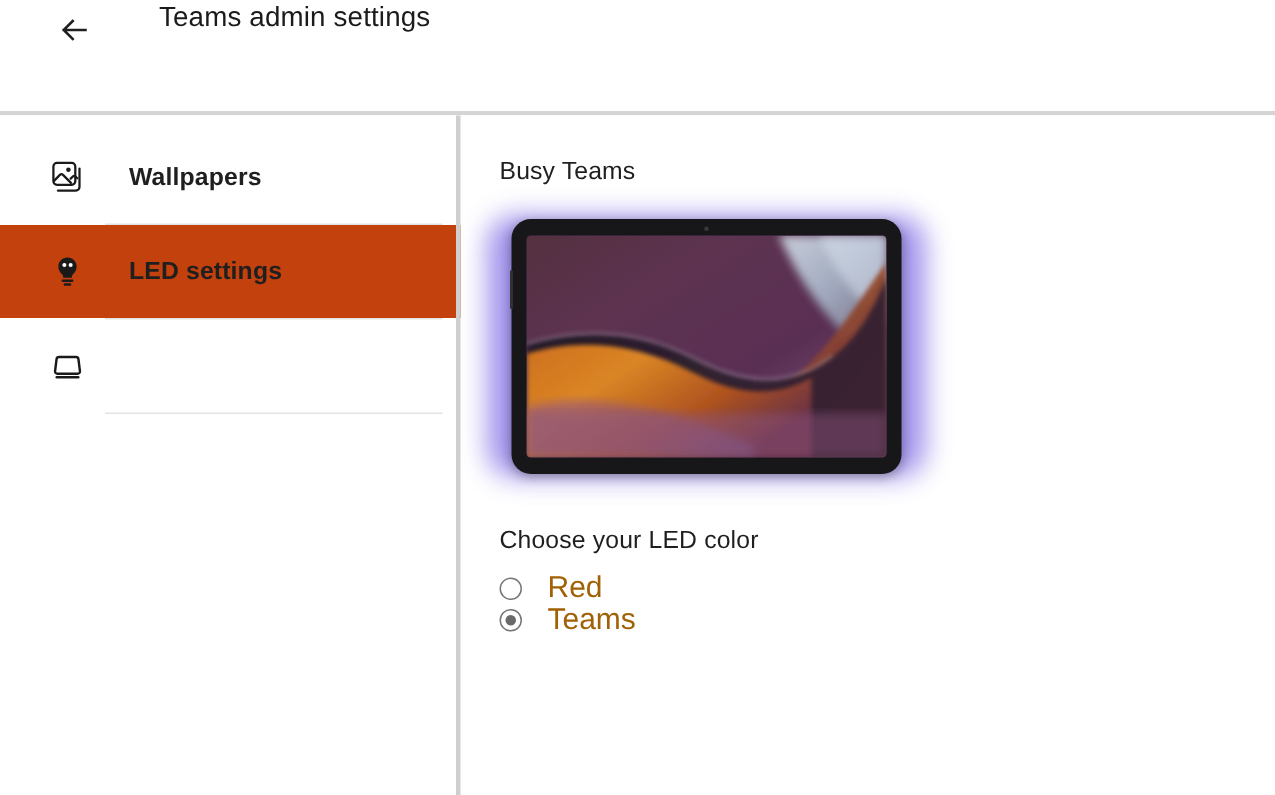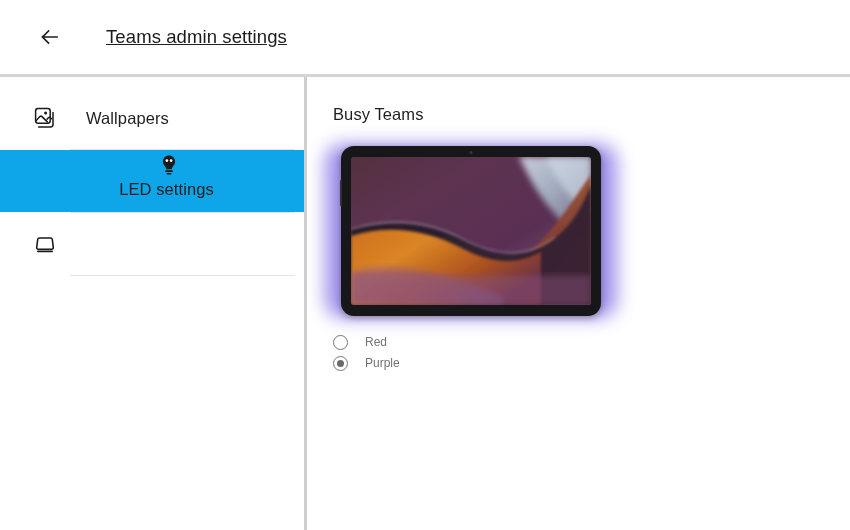--- a/index.html
+++ b/index.html
@@ -13,25 +13,23 @@
     font-family: "Liberation Sans", sans-serif;
     color: #1f1f1f;
     overflow: hidden;
     position: relative;
   }
 
   
   .header {
     height: 74px;
     display: flex;
-    align-items: center;
     background: #ffffff;
     box-sizing: border-box;
     padding-left: 30px;
-    text-decoration: underline;
   }
   .back-btn {
     width: 40px;
     height: 40px;
     display: flex;
     align-items: center;
     justify-content: center;
     cursor: pointer;
     background: none;
     border: none;
@@ -61,30 +59,31 @@
   }
 
   
   .sidebar {
     width: 307px;
     flex: 0 0 307px;
     background: #ffffff;
     padding-top: 10px;
     box-sizing: border-box;
     position: relative;
+    font-weight: bold;
   }
   .nav-item {
     display: flex;
     align-items: center;
     height: 62px;
     cursor: pointer;
     position: relative;
     box-sizing: border-box;
   }
-  .nav-item.selected { background: #0ea5e9; flex-direction: column; }
+  .nav-item.selected { background: #c2410c; }
   .nav-icon {
     width: 30px;
     flex: 0 0 30px;
     margin-left: 30px;
     display: flex;
     align-items: center;
     justify-content: center;
     color: #1a1a1a;
   }
   .nav-icon svg { display: block; }
@@ -214,22 +213,22 @@
   }
   .radio.checked::after {
     content: "";
     width: 7px;
     height: 7px;
     border-radius: 50%;
     background: #6a6a6a;
   }
   .radio-label {
     margin-left: 17px;
-    font-size: 12px;
-    color: #737373;
+    font-size: 20px;
+    color: #a16207;
   }
 </style>
 </head>
 <body>
 
 <div class="header">
   <button class="back-btn">
     <span>
       <svg width="26" height="26" viewBox="0 0 26 26" fill="none">
         <path d="M20 13H5.5M5.5 13L11.5 7M5.5 13L11.5 19" stroke="#1f1f1f" stroke-width="1.7" stroke-linecap="square" stroke-linejoin="miter"></path>
@@ -353,26 +352,27 @@
 
             <path d="M0 116 C50 104 104 120 152 142 L152 150 H0 Z" fill="url(#pinkBottom)" filter="url(#softer)"></path>
             <rect x="0" y="120" width="240" height="30" fill="#8c5680" opacity="0.45" filter="url(#softer)"></rect>
 
             <path d="M0 73 C40 61 78 65 112 83 C146 101 176 103 204 81" stroke="#cfd4e0" stroke-width="1.1" fill="none" opacity="0.55" filter="url(#soft)"></path>
           </svg>
         </div>
       </div>
     </div>
 
+    <div class="choose-title">Choose your LED color</div>
 
     <div class="radio-list">
       <label class="radio-row">
         <span class="radio"></span>
         <span class="radio-label">Red</span>
       </label>
       <label class="radio-row">
         <span class="radio checked"></span>
-        <span class="radio-label">Purple</span>
+        <span class="radio-label">Teams</span>
       </label>
     </div>
 
   </div>
 </div>
 
 </body></html>

